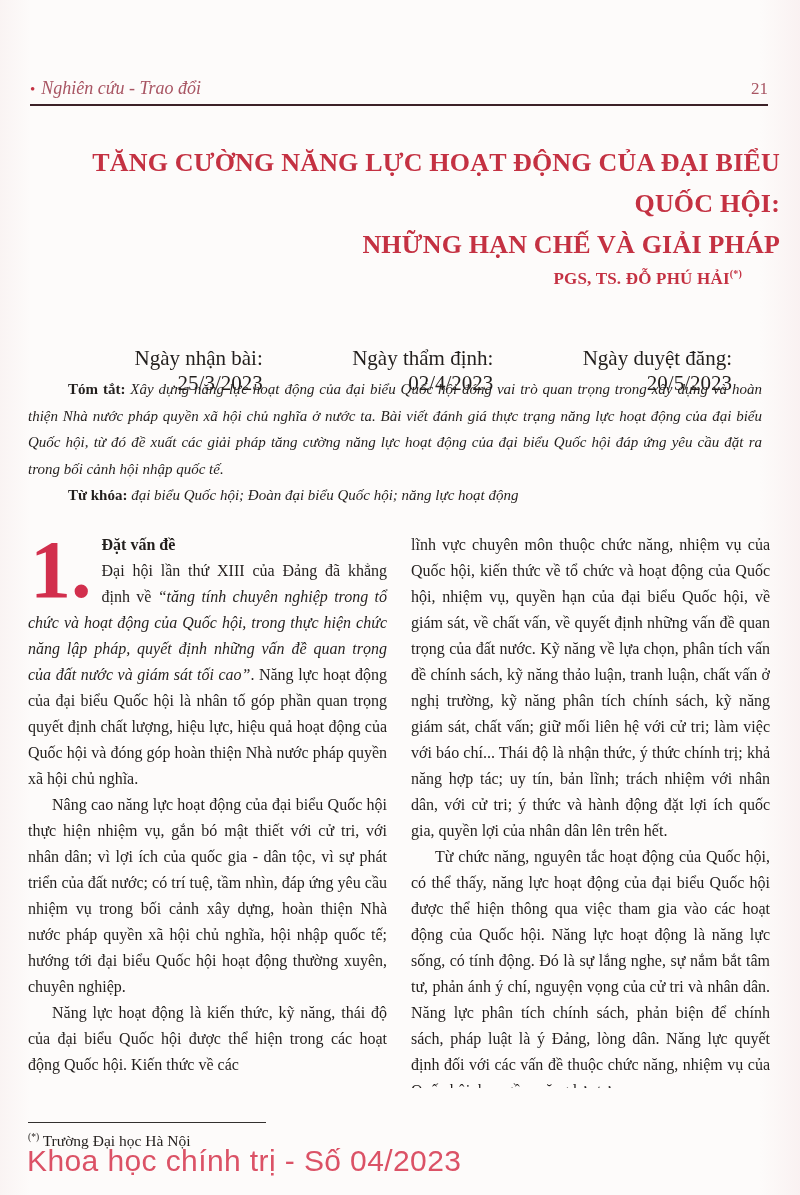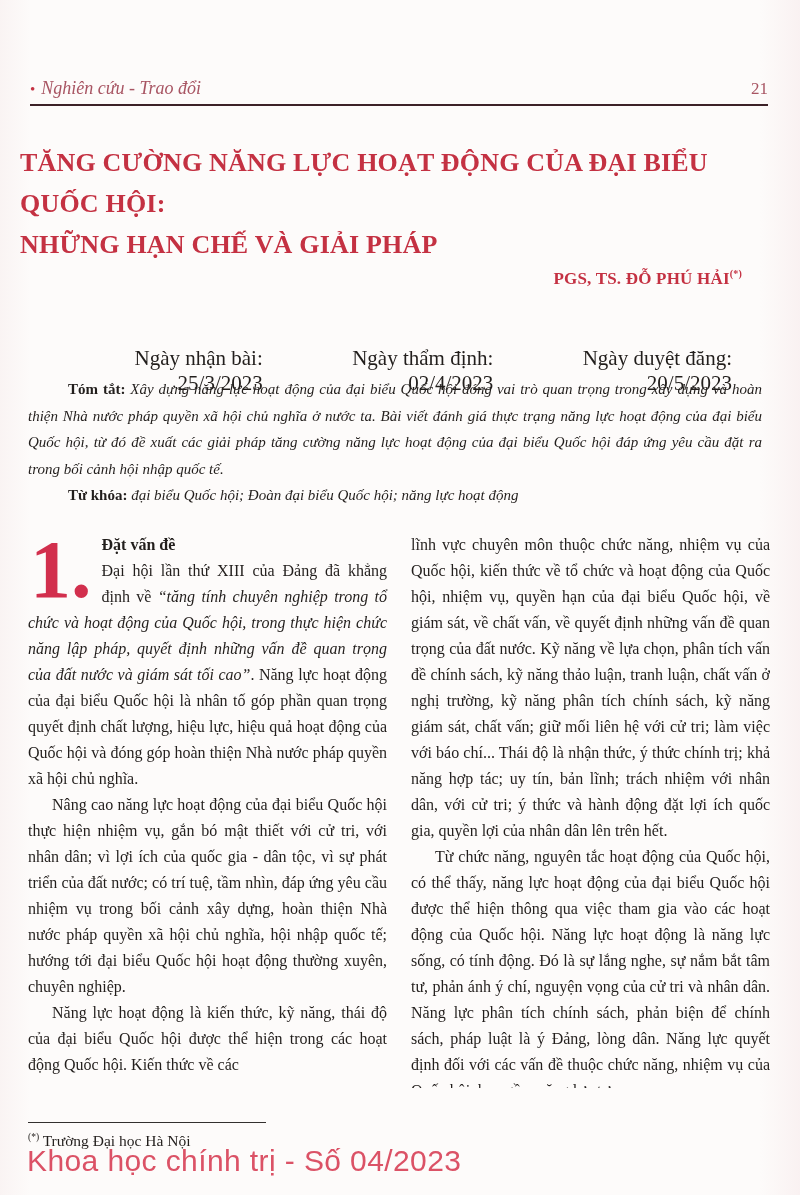--- a/index.html
+++ b/index.html
@@ -29,21 +29,21 @@
     display:flex;justify-content:space-between;align-items:flex-end;
     border-bottom:2.5px solid var(--rule);
     padding-bottom:5px;
   }
   .runhead .left{font-style:italic;font-size:18px;color:var(--hdr);}
   .runhead .bullet{color:var(--accent);font-style:normal;font-size:15px;margin-right:6px;}
   .runhead .pnum{font-size:17px;color:var(--hdr);}
   
   .title{
     position:absolute;left:20px;right:20px;top:142px;
-    text-align:left;
+    text-align:right;
     color:var(--accent);
     font-weight:bold;
     font-size:26px;line-height:41px;
     letter-spacing:.2px;
     margin:0;
   }
   
   .author{
     position:absolute;right:58px;top:268px;
     color:var(--accent);font-weight:bold;font-size:17px;

